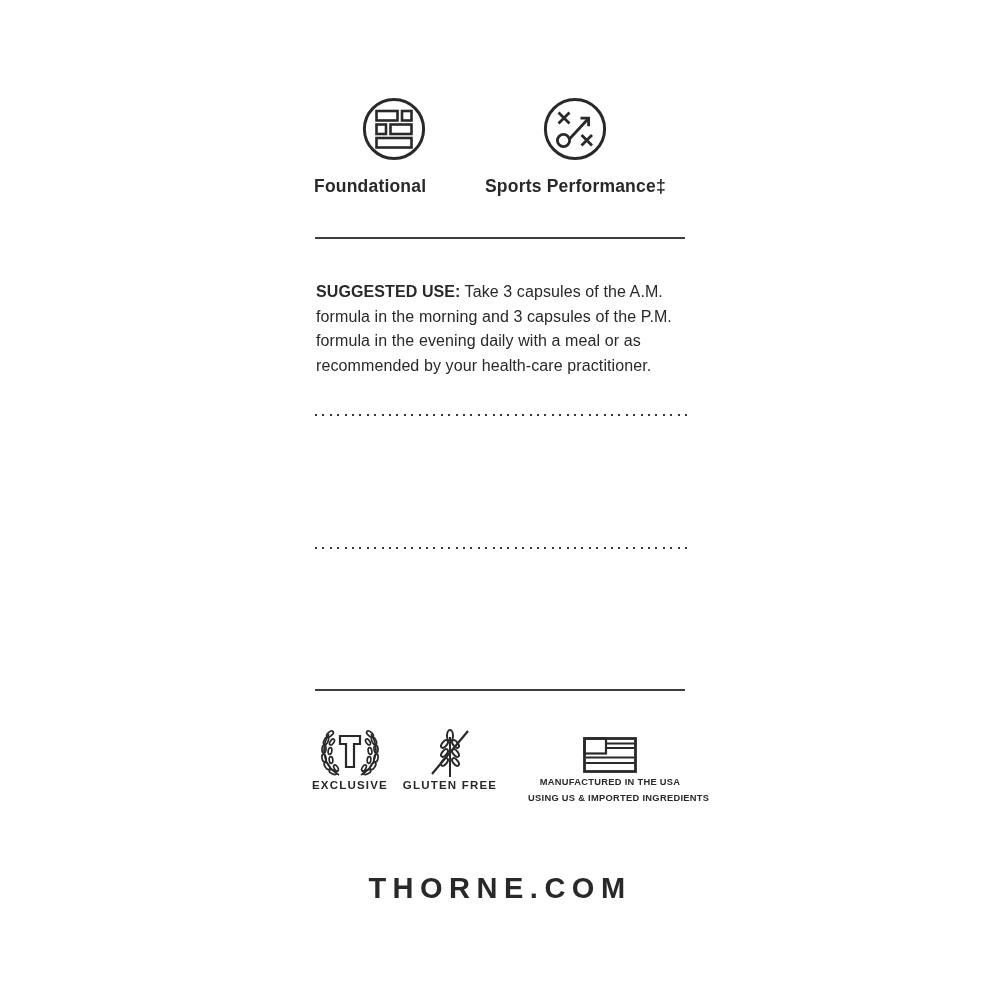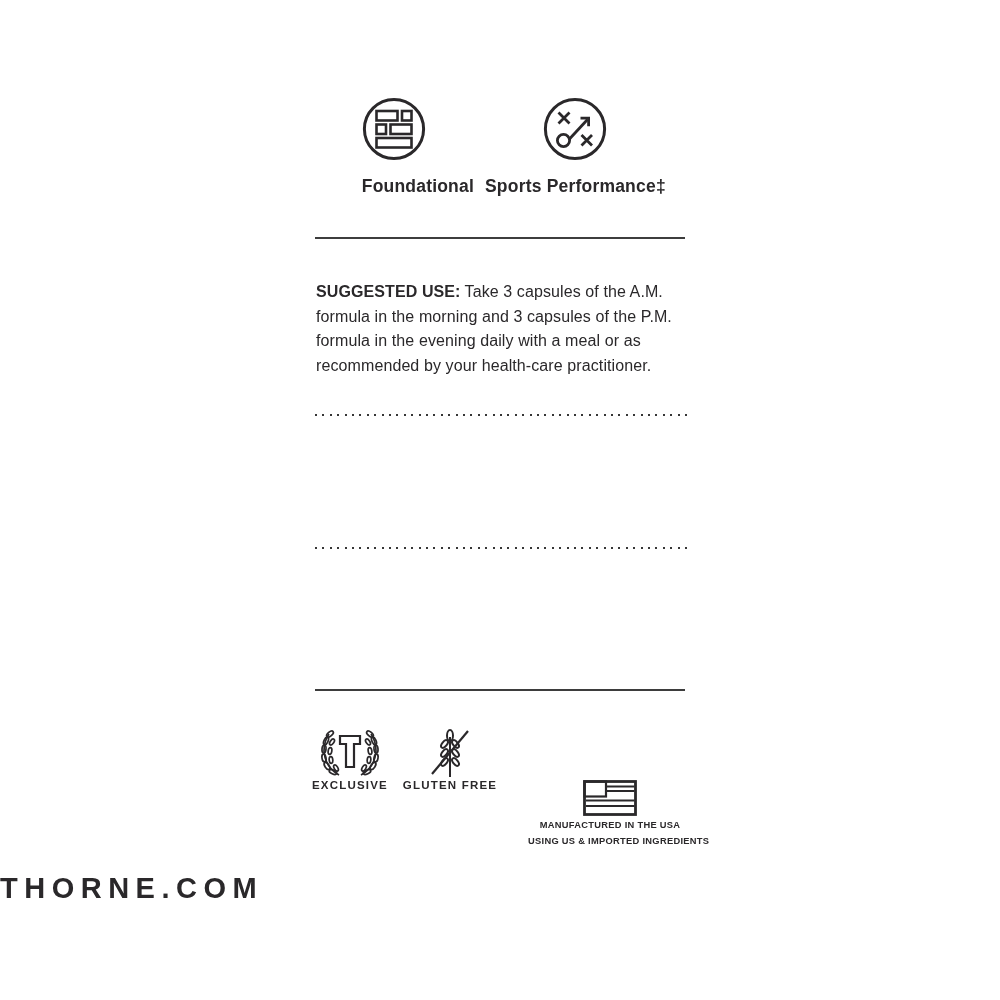--- a/index.html
+++ b/index.html
@@ -8,21 +8,21 @@
 
   .canvas {
     position: relative;
     width: 1000px;
     height: 1000px;
     background: #ffffff;
     overflow: hidden;
   }
 
   
-  .cat-group { position: absolute; text-align: right; }
+  .cat-group { position: absolute; text-align: left; }
   .cat-group .cat-icon { display: block; margin: 0 auto; }
   .cat-label {
     margin-top: 13px;
     font-size: 17.5px;
     font-weight: bold;
     letter-spacing: 0.2px;
     white-space: nowrap;
   }
   #cat-foundational { left: 314px; top: 95px; width: 160px; }
   #cat-sports       { left: 485px; top: 95px; width: 180px; }
@@ -53,35 +53,35 @@
   .badge { position: absolute; text-align: center; }
   .badge .badge-icon { display: block; margin: 0 auto; }
   .badge-label {
     font-size: 11.5px;
     font-weight: bold;
     letter-spacing: 1.2px;
     white-space: nowrap;
   }
   #badge-exclusive { left: 292px; top: 727px; width: 116px; }
   #badge-gluten    { left: 392px; top: 727px; width: 116px; }
-  #badge-usa       { left: 528px; top: 780px; width: 164px; }
+  #badge-usa       { left: 528px; top: 737px; width: 164px; }
   .badge-label-small {
     font-size: 9.3px;
     font-weight: bold;
     letter-spacing: 0.3px;
     line-height: 11.5px;
     white-space: nowrap;
   }
   #badge-usa .badge-label-small { margin-top: 4px; }
 
   
   .website {
     position: absolute;
     left: 0; top: 872px; width: 1000px;
-    text-align: left;
+    text-align: center;
     font-size: 29px;
     font-weight: bold;
     letter-spacing: 6.5px;
   }
 
   svg .stroke { fill: none; stroke: #2a282a; }
 </style>
 </head>
 <body>
 

